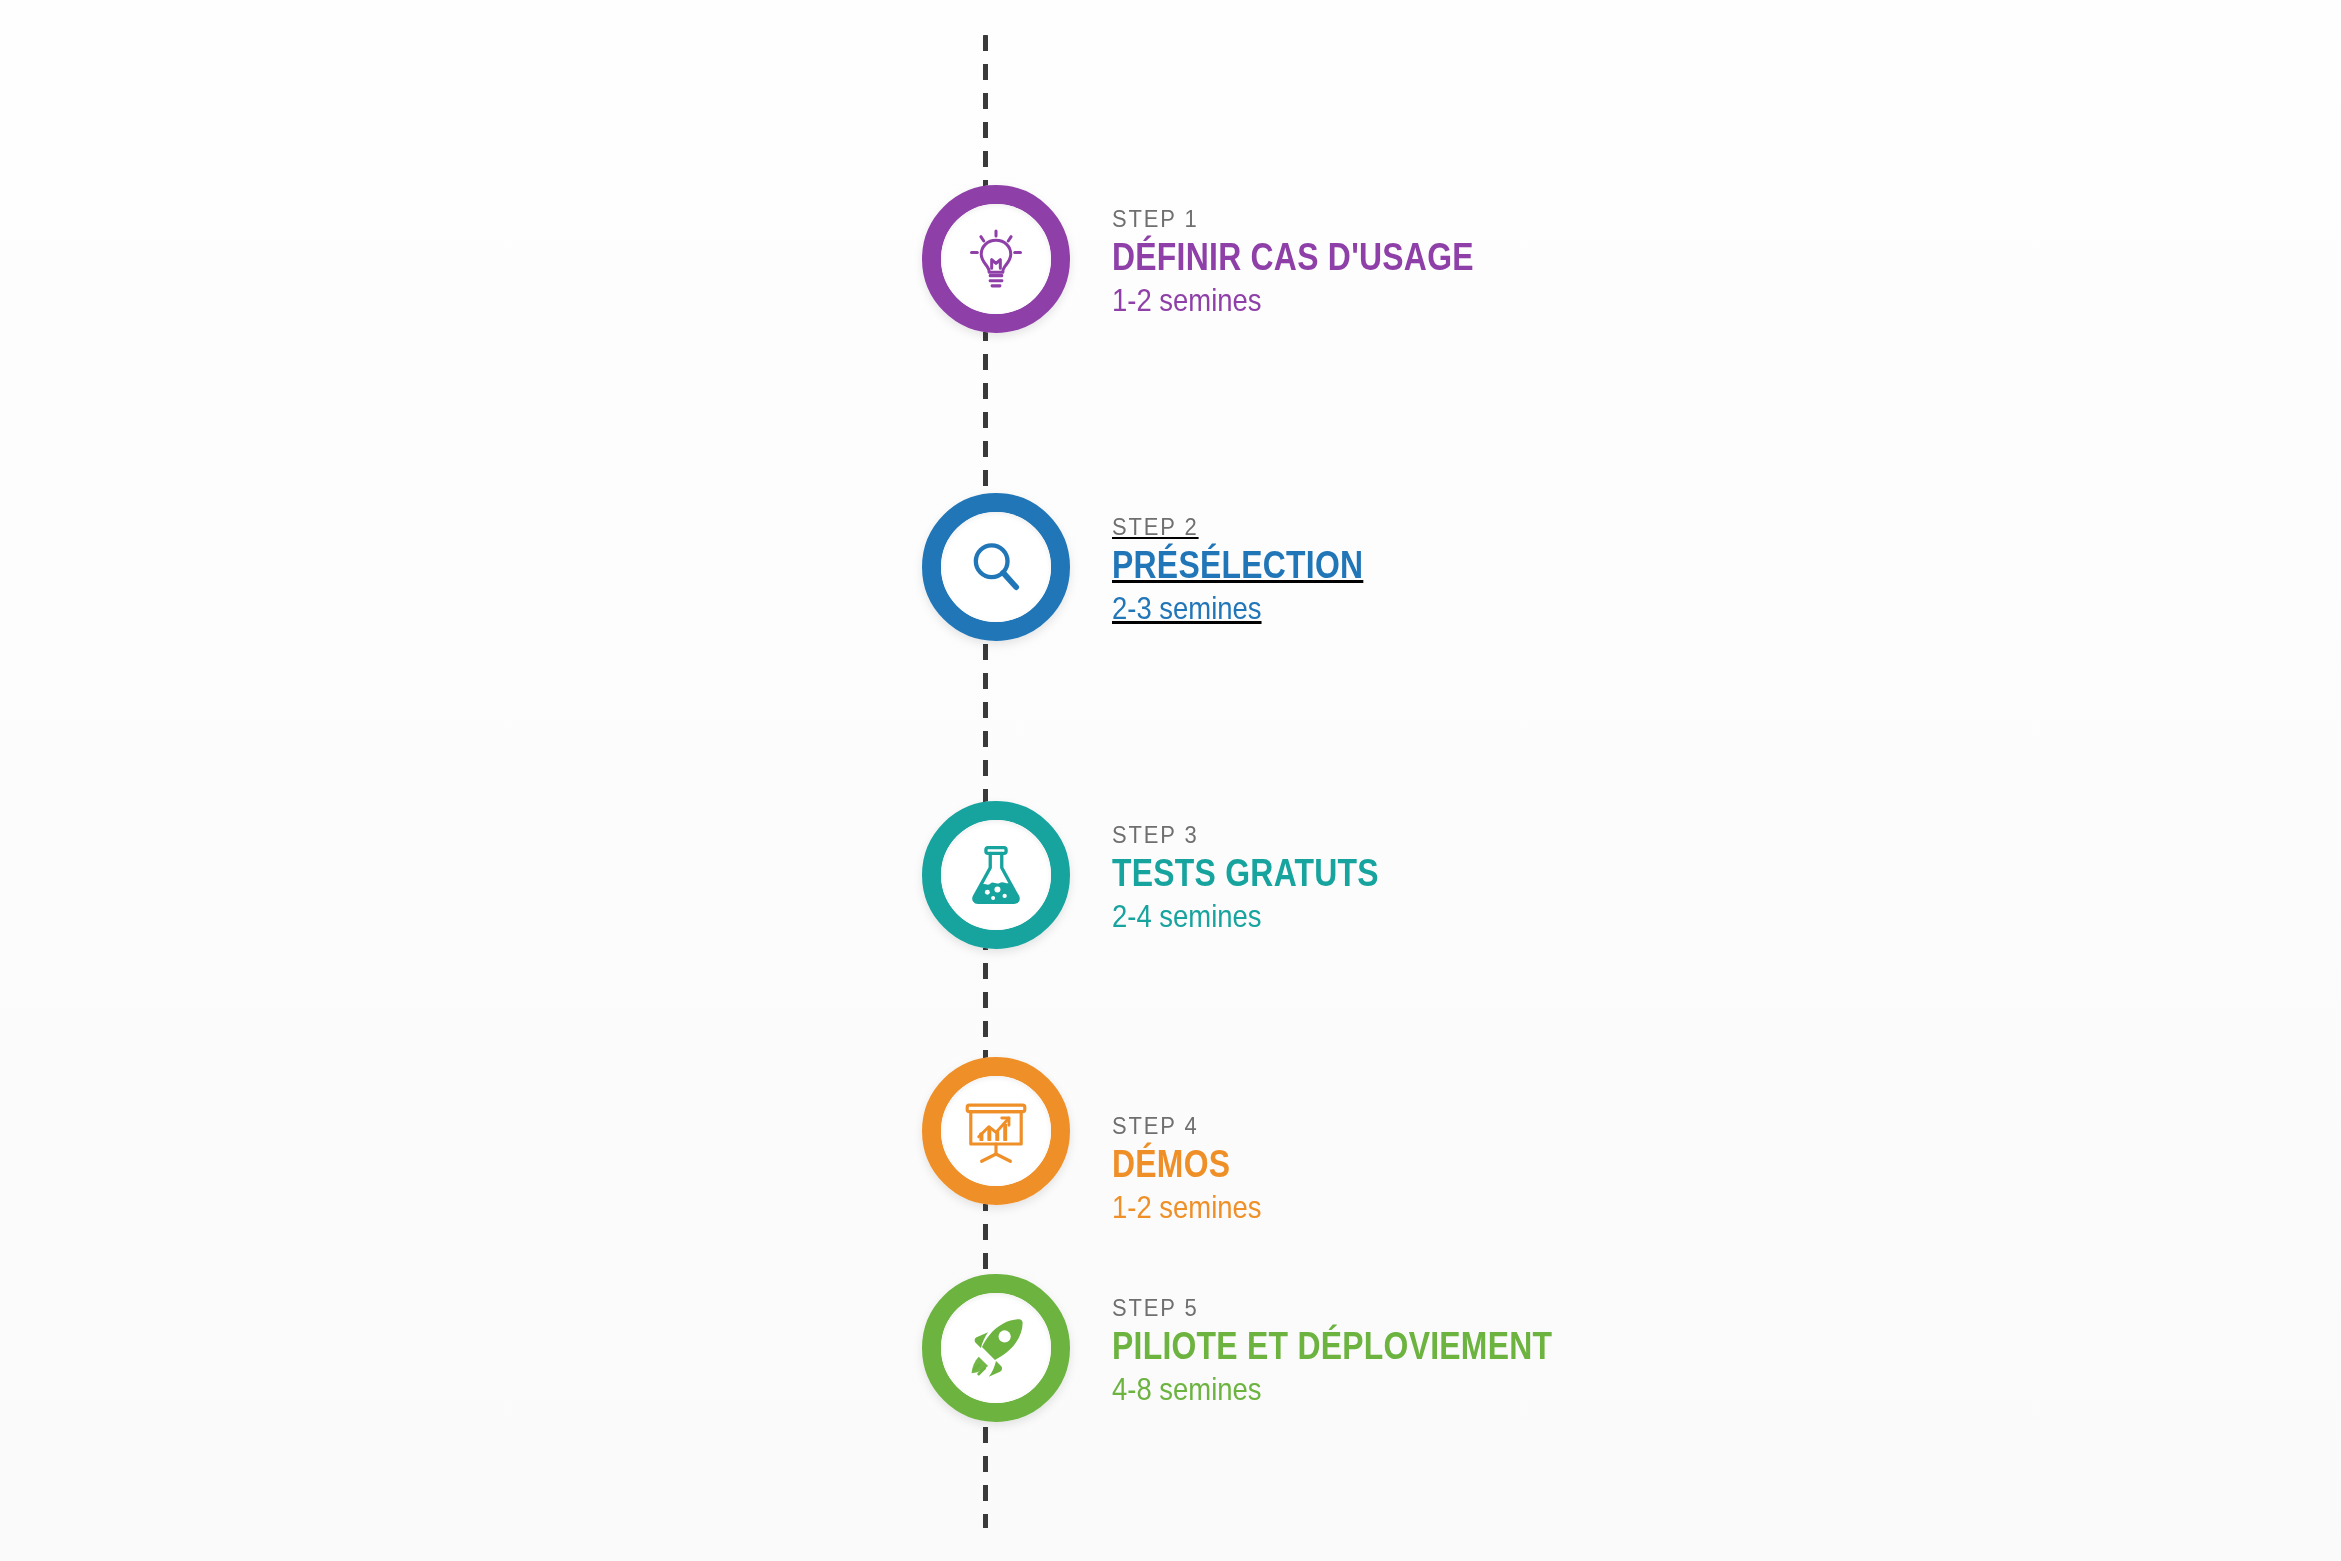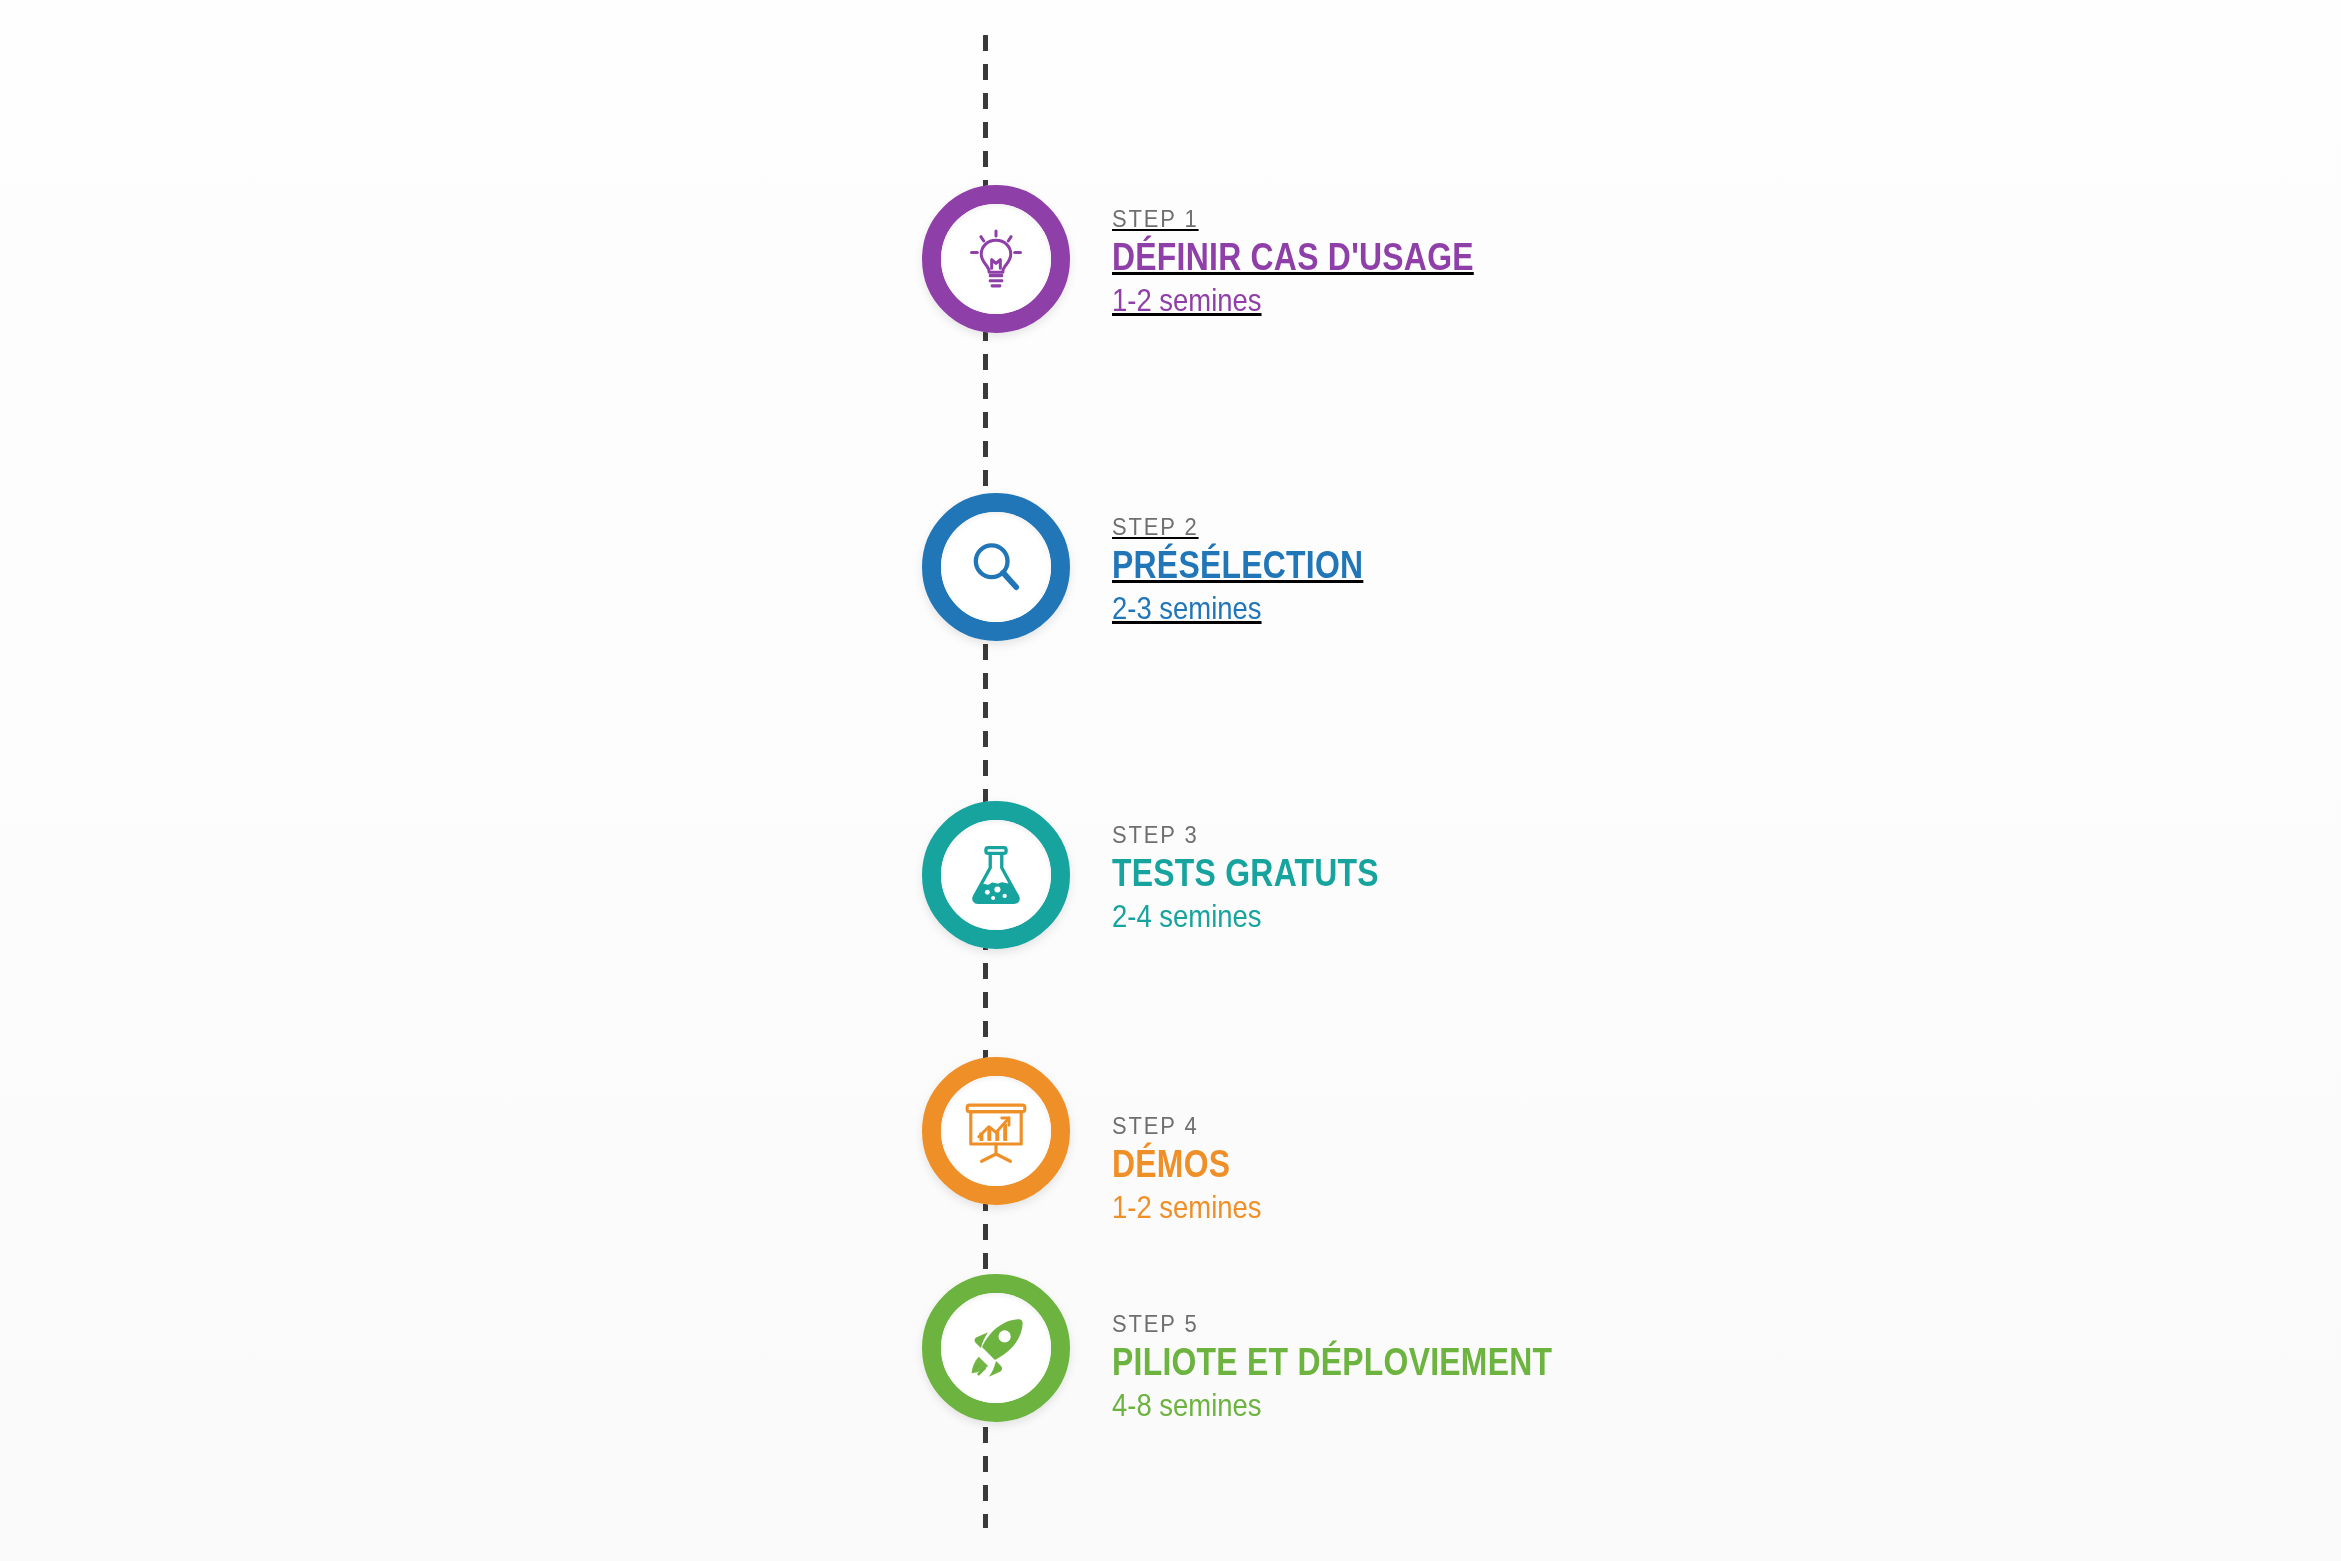--- a/index.html
+++ b/index.html
@@ -148,21 +148,21 @@
           <line x1="84" y1="41" x2="76" y2="41"></line>
           <path d="M44 51 L44 63 M56 51 L56 63 M44 51 L50 56 L56 51"></path>
         </g>
         <g fill="#8e3fa8">
           <rect x="40" y="71" width="20" height="4.4" rx="1.6"></rect>
           <rect x="40" y="78" width="20" height="4.4" rx="1.6"></rect>
           <rect x="42.5" y="85" width="15" height="4.6" rx="2"></rect>
         </g>
       </svg>
     </div>
-    <div class="textblock" style="top:-52px;text-decoration:underline;">
+    <div class="textblock" style="top:-52px;">
       <p class="step-kicker">STEP 1</p>
       <p class="step-title" style="color:#8e3fa8;">DÉFINIR CAS D'USAGE</p>
       <p class="step-duration" style="color:#8e3fa8;">1-2 semines</p>
     </div>
   </div>
 
   <div class="step" style="top:567px;">
     <div class="marker" style="left:922px; top:-74px;">
       <div class="ring" style="border-color:#2176b8;"></div>
       <div class="disc"></div>
@@ -246,21 +246,21 @@
           <path d="M50 68 L57 75 C59.5 77.5 58.5 81.5 55.5 83 L40 90 C45 84 48 76 50 68 Z"></path>
           <path d="M26 62 C20 68 17 76 16 85 C25 84 33 81 39 75 Z" opacity="0.95"></path>
         </g>
         <circle cx="62" cy="34" r="8.5" fill="#ffffff"></circle>
         <g stroke="#6cb33f" stroke-width="4" stroke-linecap="round" fill="none">
           <line x1="20" y1="80" x2="26" y2="74"></line>
           <line x1="26" y1="86" x2="34" y2="78"></line>
         </g>
       </svg>
     </div>
-    <div class="textblock" style="top:-52px;margin-top:16px;">
+    <div class="textblock" style="top:-52px;">
       <p class="step-kicker">STEP 5</p>
       <p class="step-title" style="color:#6cb33f;">PILIOTE ET DÉPLOVIEMENT</p>
       <p class="step-duration" style="color:#6cb33f;">4-8 semines</p>
     </div>
   </div>
 
 </div>
 
 
 </body></html>

